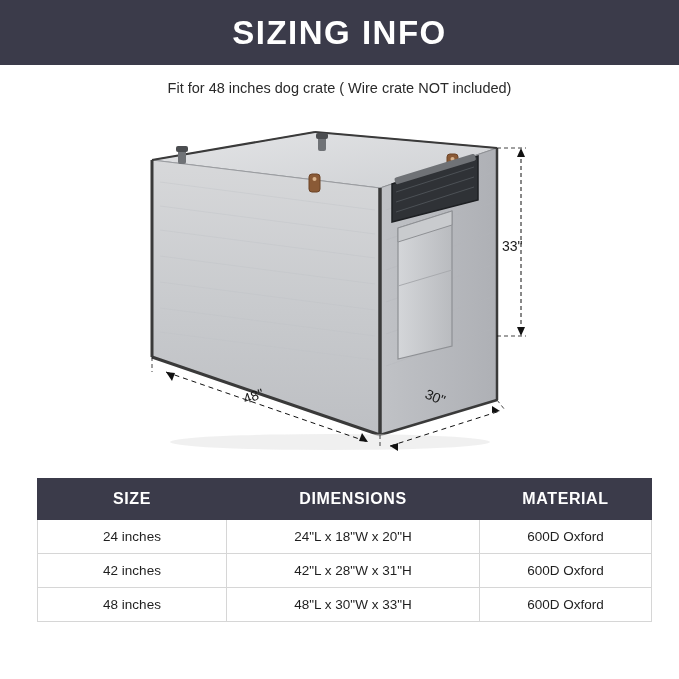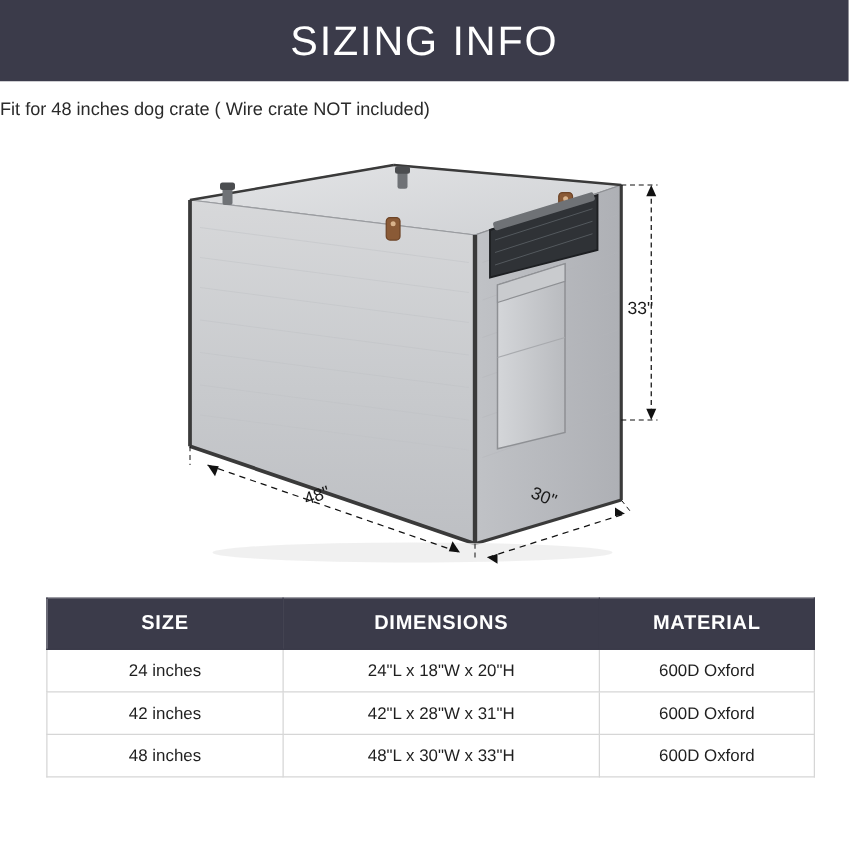--- a/index.html
+++ b/index.html
@@ -29,31 +29,32 @@
     width: 679px;
     height: 65px;
     background: #3b3b4a;
     display: flex;
     align-items: center;
     justify-content: center;
   }
   .header-title {
     color: #ffffff;
     font-size: 33px;
-    font-weight: normal;
+    font-weight: bold;
     letter-spacing: 1.5px;
     font-family: "Liberation Sans", sans-serif;
   }
 
   
   .subtitle {
     position: absolute;
     left: 0;
     top: 80px;
     width: 679px;
+    text-align: center;
     font-size: 14.5px;
     color: #2a2a2a;
   }
 
   
   .illustration {
     position: absolute;
     left: 0;
     top: 110px;
     width: 679px;

